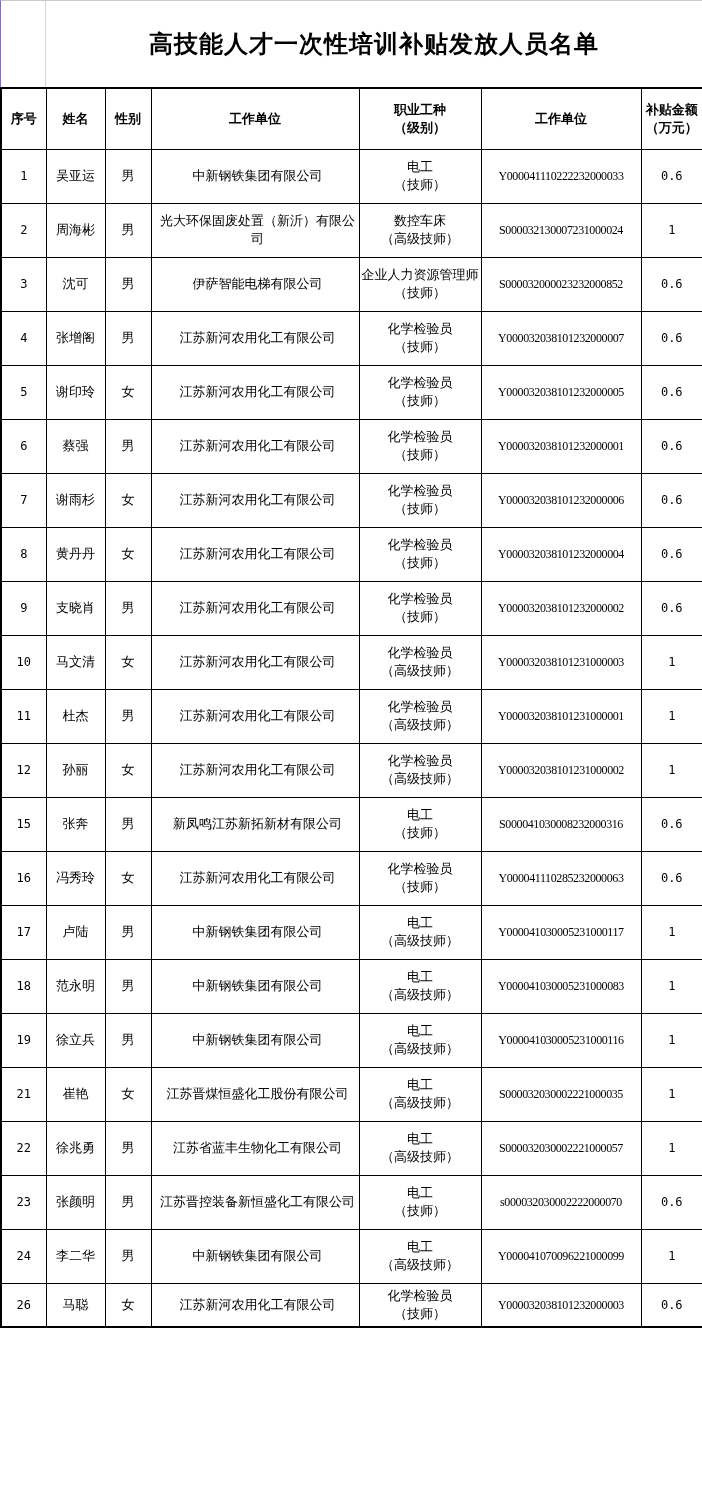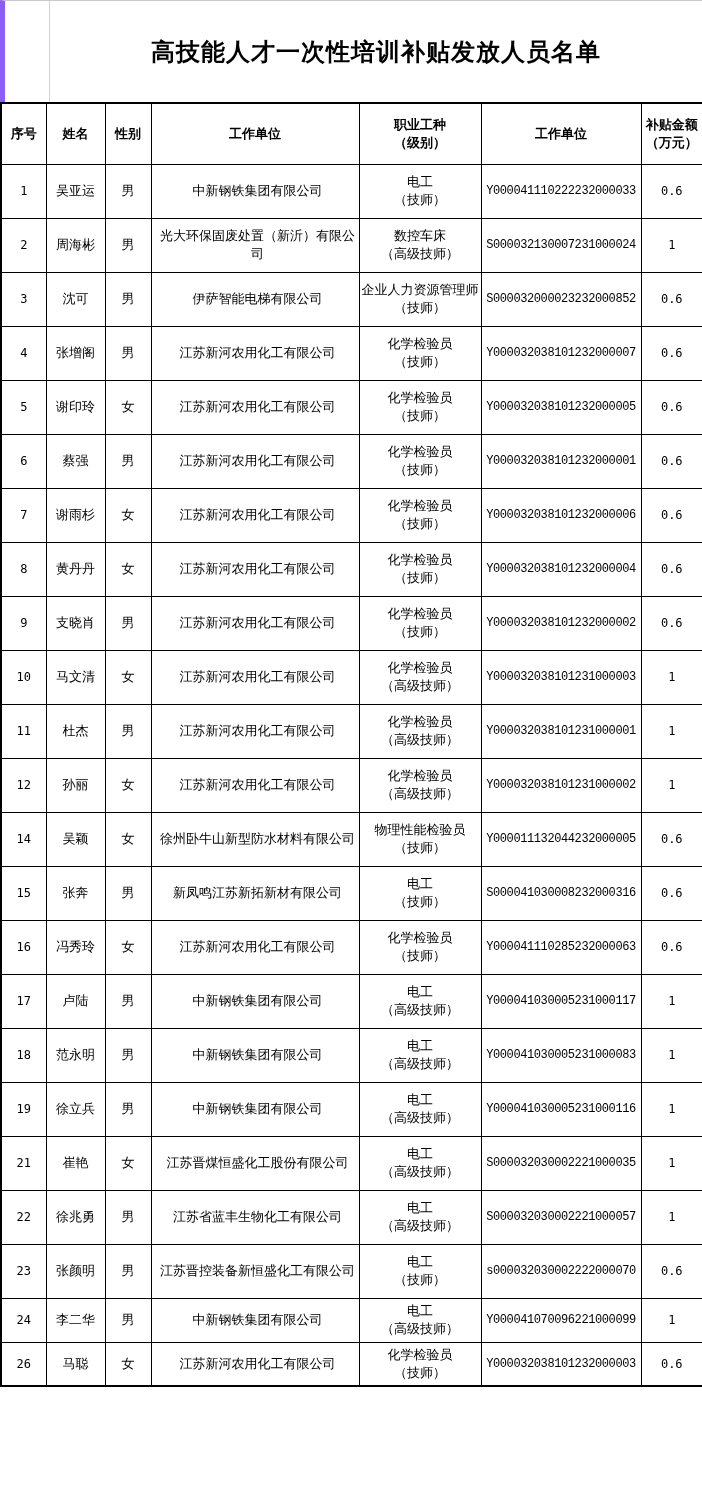--- a/index.html
+++ b/index.html
@@ -9,24 +9,24 @@
     width: 702px;
     font-family: "Liberation Sans", sans-serif;
     color: #000000;
   }
   .sheet {
     width: 702px;
   }
   
   .title-band {
     display: flex;
-    height: 102px;
+    height: 87px;
     box-sizing: border-box;
     border-top: 1px solid #c9c9c9;
-    border-left: 5px solid #8b5cf6;
+    border-left: 1px solid #8b5cf6;
   }
   .corner-cell {
     width: 45px;
     box-sizing: border-box;
     border-right: 1px solid #d4d4d4;
   }
   .title-cell {
     flex: 1;
     display: flex;
     align-items: center;
@@ -57,21 +57,21 @@
     font-size: 13px;
     font-weight: bold;
     line-height: 1.35;
   }
   td { font-size: 13px; line-height: 1.35; }
   .c-index, .c-amount {
     font-family: "DejaVu Sans Mono", monospace;
     font-size: 12px;
   }
   .c-cert {
-    font-family: Liberation Mono, monospace;
+    font-family: Liberation Serif, serif;
     font-size: 12px;
     letter-spacing: -0.4px;
   }
   .c-company { font-size: 13px; padding-left: 6px; }
   .occ-line { line-height: 1.35; }
 </style>
 </head>
 <body>
 
 <div class="sheet">
@@ -259,32 +259,20 @@
     <td class="c-company">江苏新河农用化工有限公司</td>
     <td class="c-occupation">
       <div class="occ-line">化学检验员</div>
       <div class="occ-line">（高级技师）</div>
     </td>
     <td class="c-cert">Y000032038101231000002</td>
     <td class="c-amount">1</td>
   </tr>
 
 
-  <tr>
-    <td class="c-index">14</td>
-    <td class="c-name">吴颖</td>
-    <td class="c-gender">女</td>
-    <td class="c-company">徐州卧牛山新型防水材料有限公司</td>
-    <td class="c-occupation">
-      <div class="occ-line">物理性能检验员</div>
-      <div class="occ-line">（技师）</div>
-    </td>
-    <td class="c-cert">Y000011132044232000005</td>
-    <td class="c-amount">0.6</td>
-  </tr>
 
   <tr>
     <td class="c-index">15</td>
     <td class="c-name">张奔</td>
     <td class="c-gender">男</td>
     <td class="c-company">新凤鸣江苏新拓新材有限公司</td>
     <td class="c-occupation">
       <div class="occ-line">电工</div>
       <div class="occ-line">（技师）</div>
     </td>

